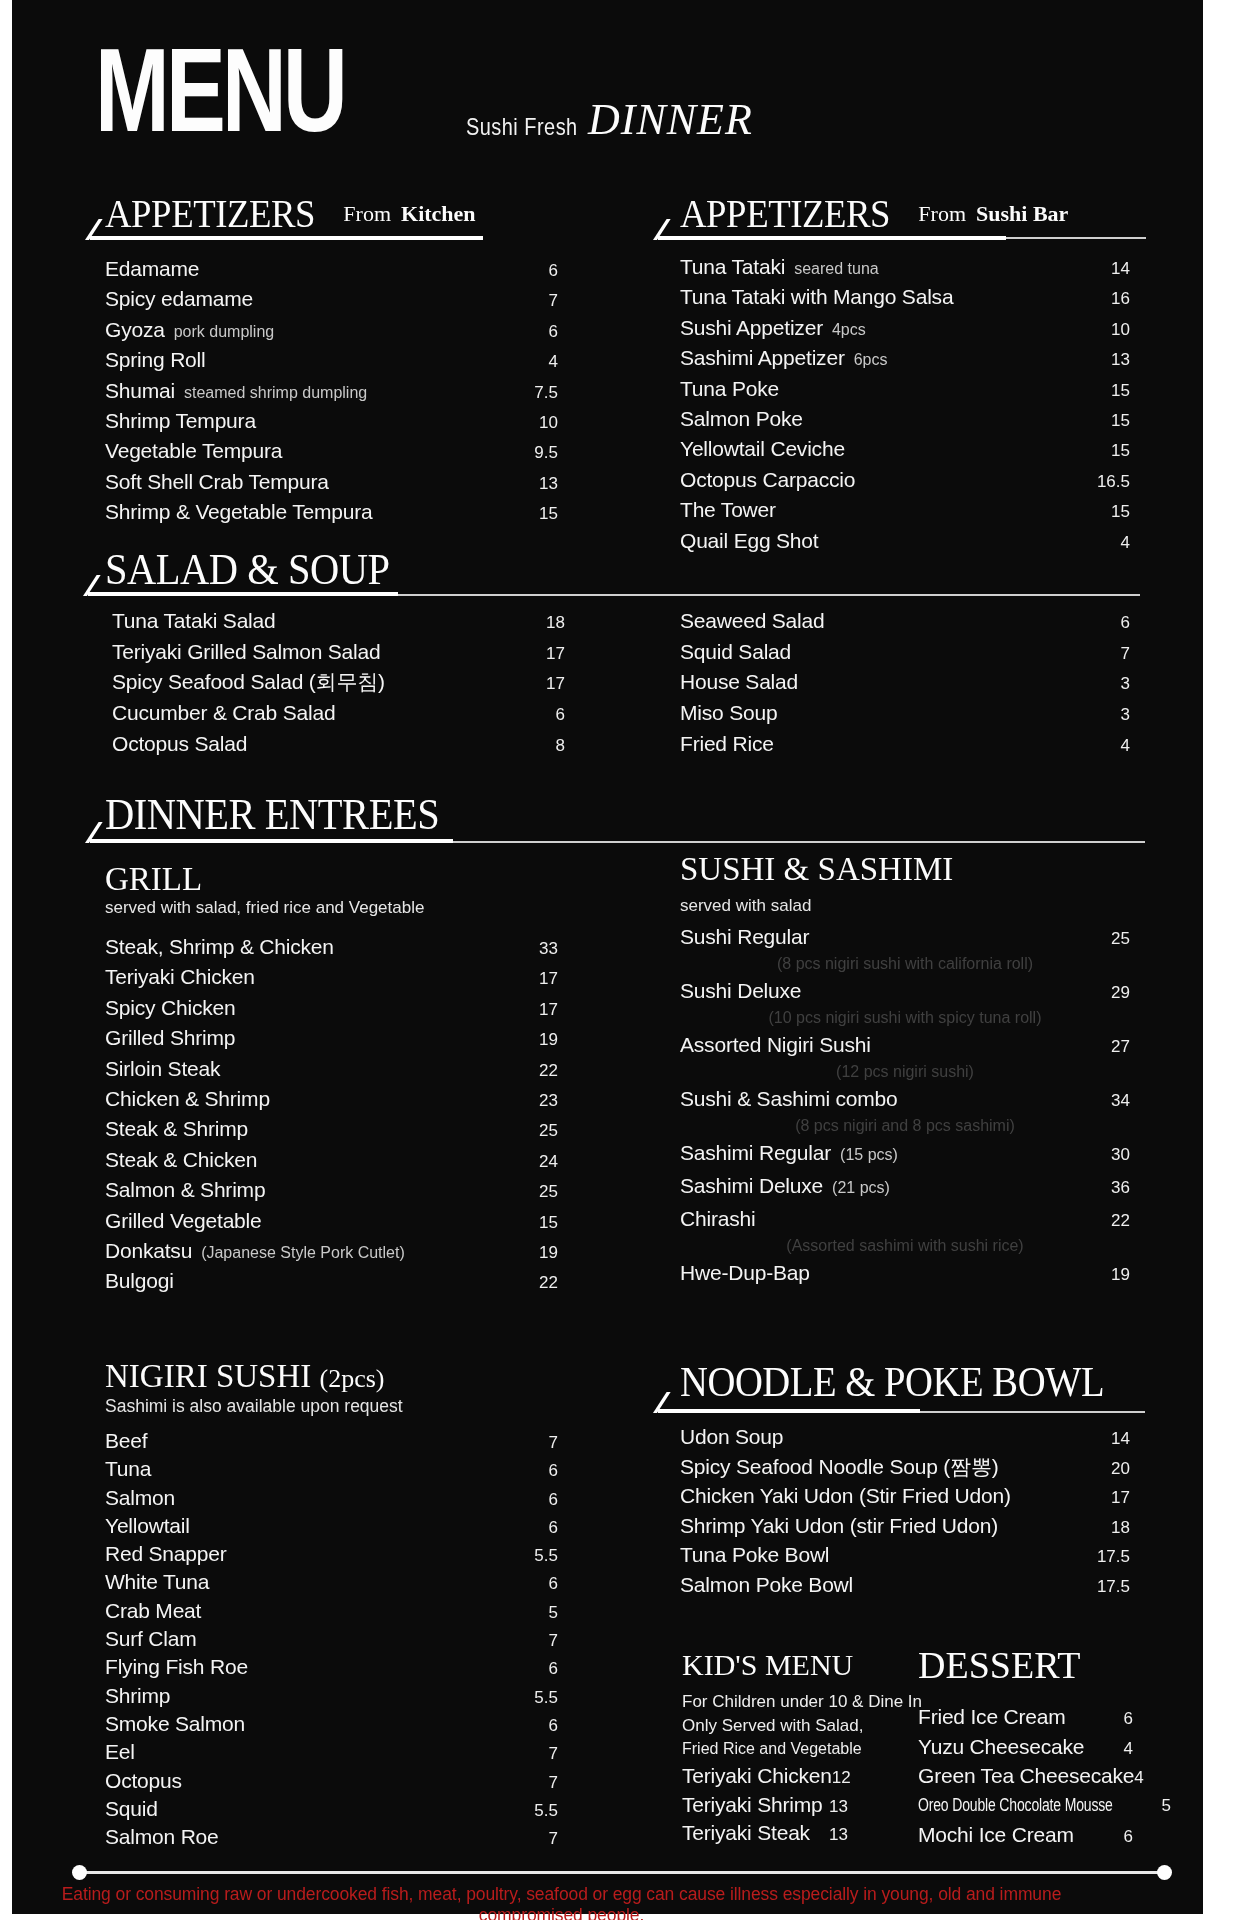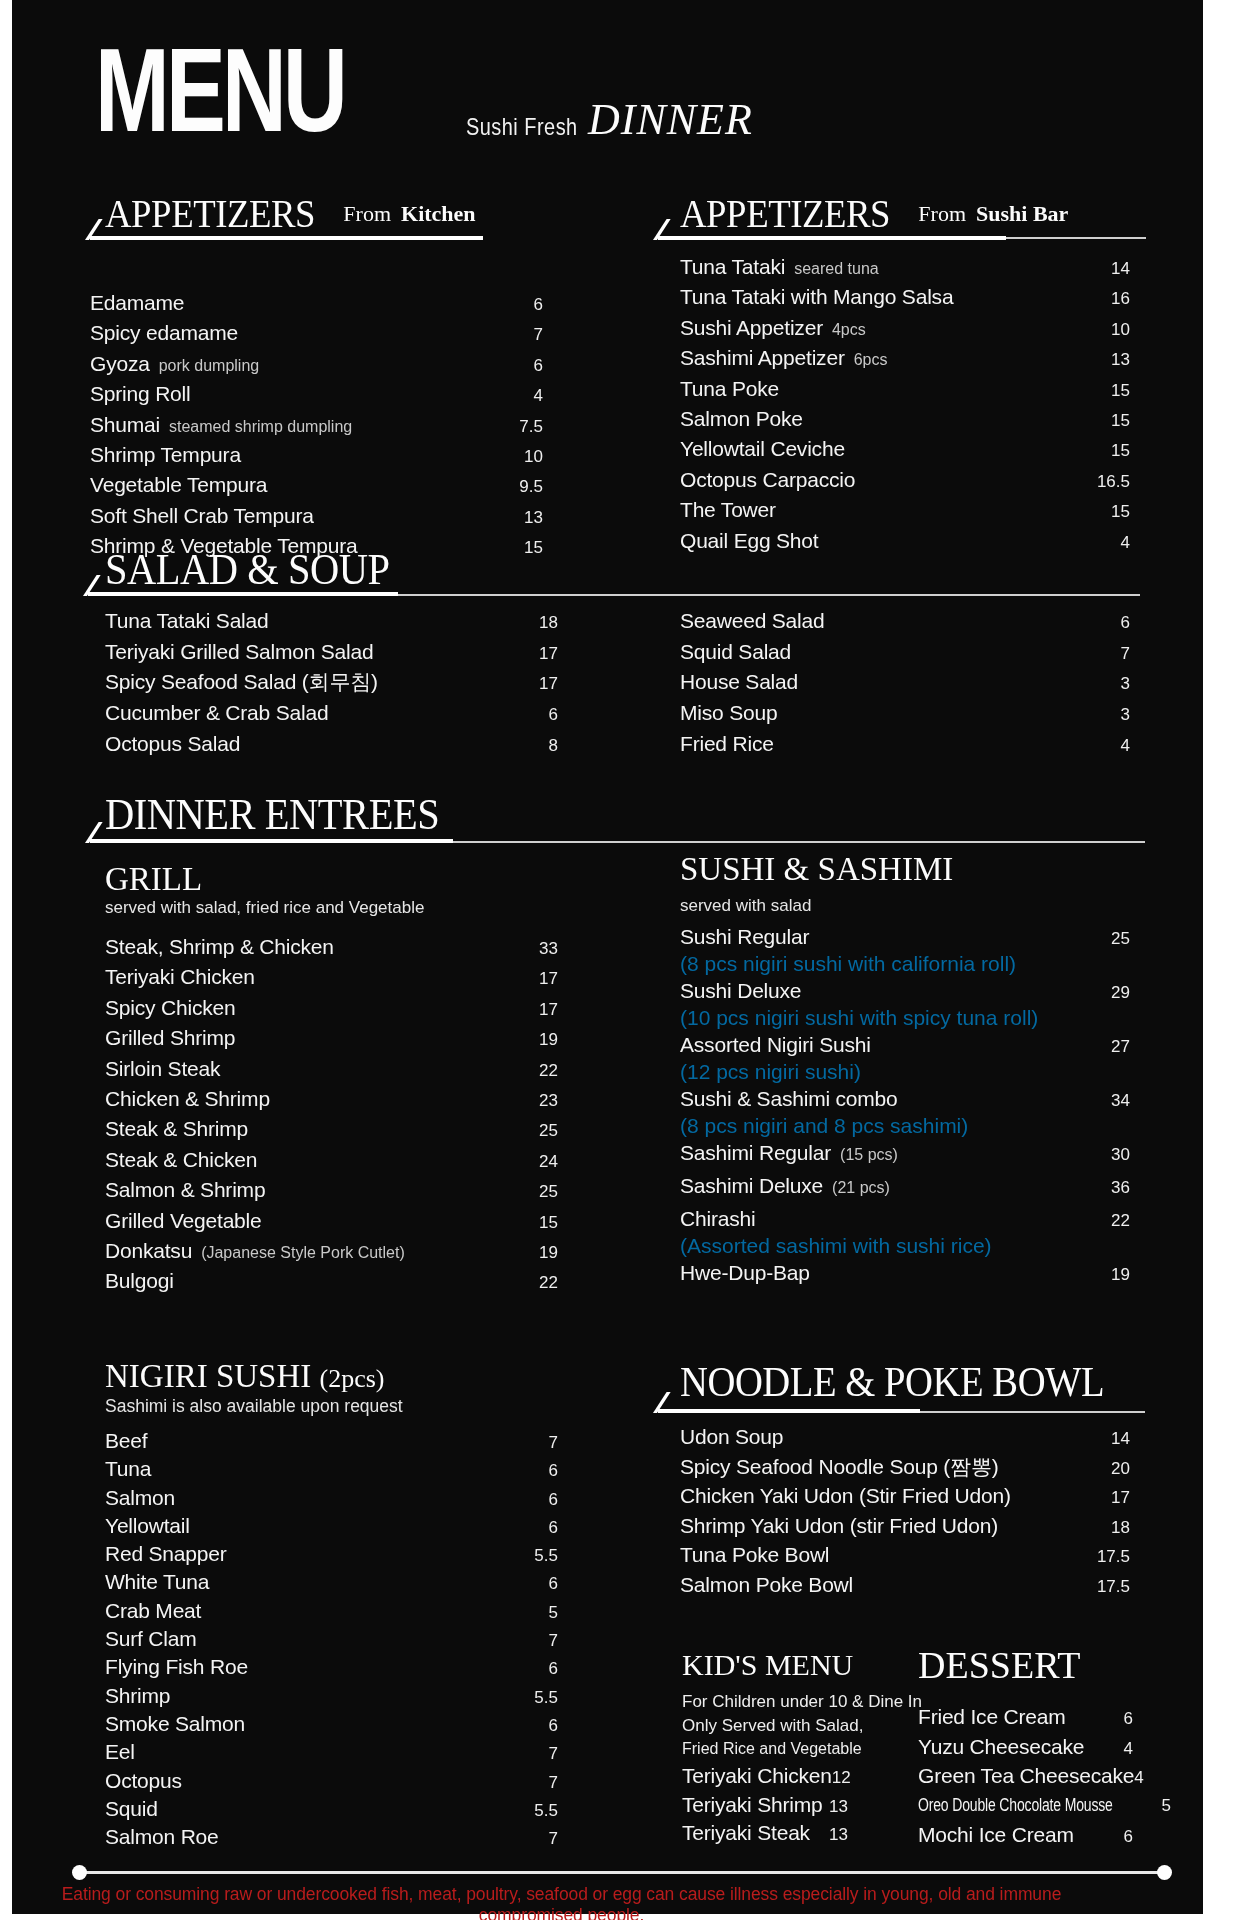--- a/index.html
+++ b/index.html
@@ -44,21 +44,21 @@
     background:#ffffff; transform:skewX(-33deg); transform-origin:bottom left;
   }
   .rule .ext { position:absolute; left:100%; bottom:0.5px; height:1.8px; background:#cfcfcf; display:block; }
 
   
   .lst { position:absolute; }
   .row { display:flex; justify-content:space-between; align-items:baseline; white-space:nowrap; }
   .nm  { font-size:21px; color:#f4f4f4; letter-spacing:-0.2px; }
   .ds  { font-size:16px; color:#c9c9c9; margin-left:9px; }
   .pr  { font-size:17px; color:#efefef; }
-  .sub { font-size:21px; color:#0369a1; white-space:nowrap; }
+  .sub { font-size:16px; color:#404040; white-space:nowrap;text-align:center; }
   .narrow { display:inline-block; font-size:17.5px; transform:scaleX(0.8); transform-origin:left bottom; }
 
   .rh30 .row { height:30.4px; line-height:30.4px; }
   .rh307 .row { height:30.7px; line-height:30.7px; }
   .rh283 .row { height:28.3px; line-height:28.3px; }
   .rh296 .row { height:29.6px; line-height:29.6px; }
   .rh286 .row { height:28.6px; line-height:28.6px; }
   .rh295 .row { height:29.5px; line-height:29.5px; }
   .lst-ss .row { height:33px; line-height:33px; }
   .lst-ss .sub { height:21px; line-height:21px; }
@@ -84,21 +84,21 @@
 <div class="abs menu-title">MENU</div>
 <div class="abs brand">Sushi Fresh</div>
 <div class="abs meal">DINNER</div>
 
 <div class="abs shead" style="left:105px;top:194px;">
   <span class="big">APPETIZERS</span>
   <span class="from">From</span>
   <span class="src">Kitchen</span>
 </div>
 <div class="rule" style="left:90px;top:236px;width:393px;"></div>
-<div class="lst rh30" style="left:90px;top:254px;width:453px;margin-top:34px;">
+<div class="lst rh30" style="left:105px;top:254px;width:453px;">
     <div class="row">
       <span><span class="nm">Edamame</span></span>
       <span class="pr">6</span>
     </div>
     <div class="row">
       <span><span class="nm">Spicy edamame</span></span>
       <span class="pr">7</span>
     </div>
     <div class="row">
       <span><span class="nm">Gyoza</span><span class="ds">pork dumpling</span></span>
@@ -180,21 +180,21 @@
       <span class="pr">4</span>
     </div>
   </div>
 
 <div class="abs shead h1" style="left:105px;top:548px;">
   <span class="big">SALAD &amp; SOUP</span>
 </div>
 <div class="rule" style="left:88px;top:592px;width:310px;height:4px;">
     <span class="ext" style="width:742px;"></span>
   </div>
-<div class="lst rh307" style="left:105px;top:606px;width:453px;">
+<div class="lst rh307" style="left:112px;top:606px;width:453px;">
     <div class="row">
       <span><span class="nm">Tuna Tataki Salad</span></span>
       <span class="pr">18</span>
     </div>
     <div class="row">
       <span><span class="nm">Teriyaki Grilled Salmon Salad</span></span>
       <span class="pr">17</span>
     </div>
     <div class="row">
       <span><span class="nm">Spicy Seafood Salad (회무침)</span></span>

